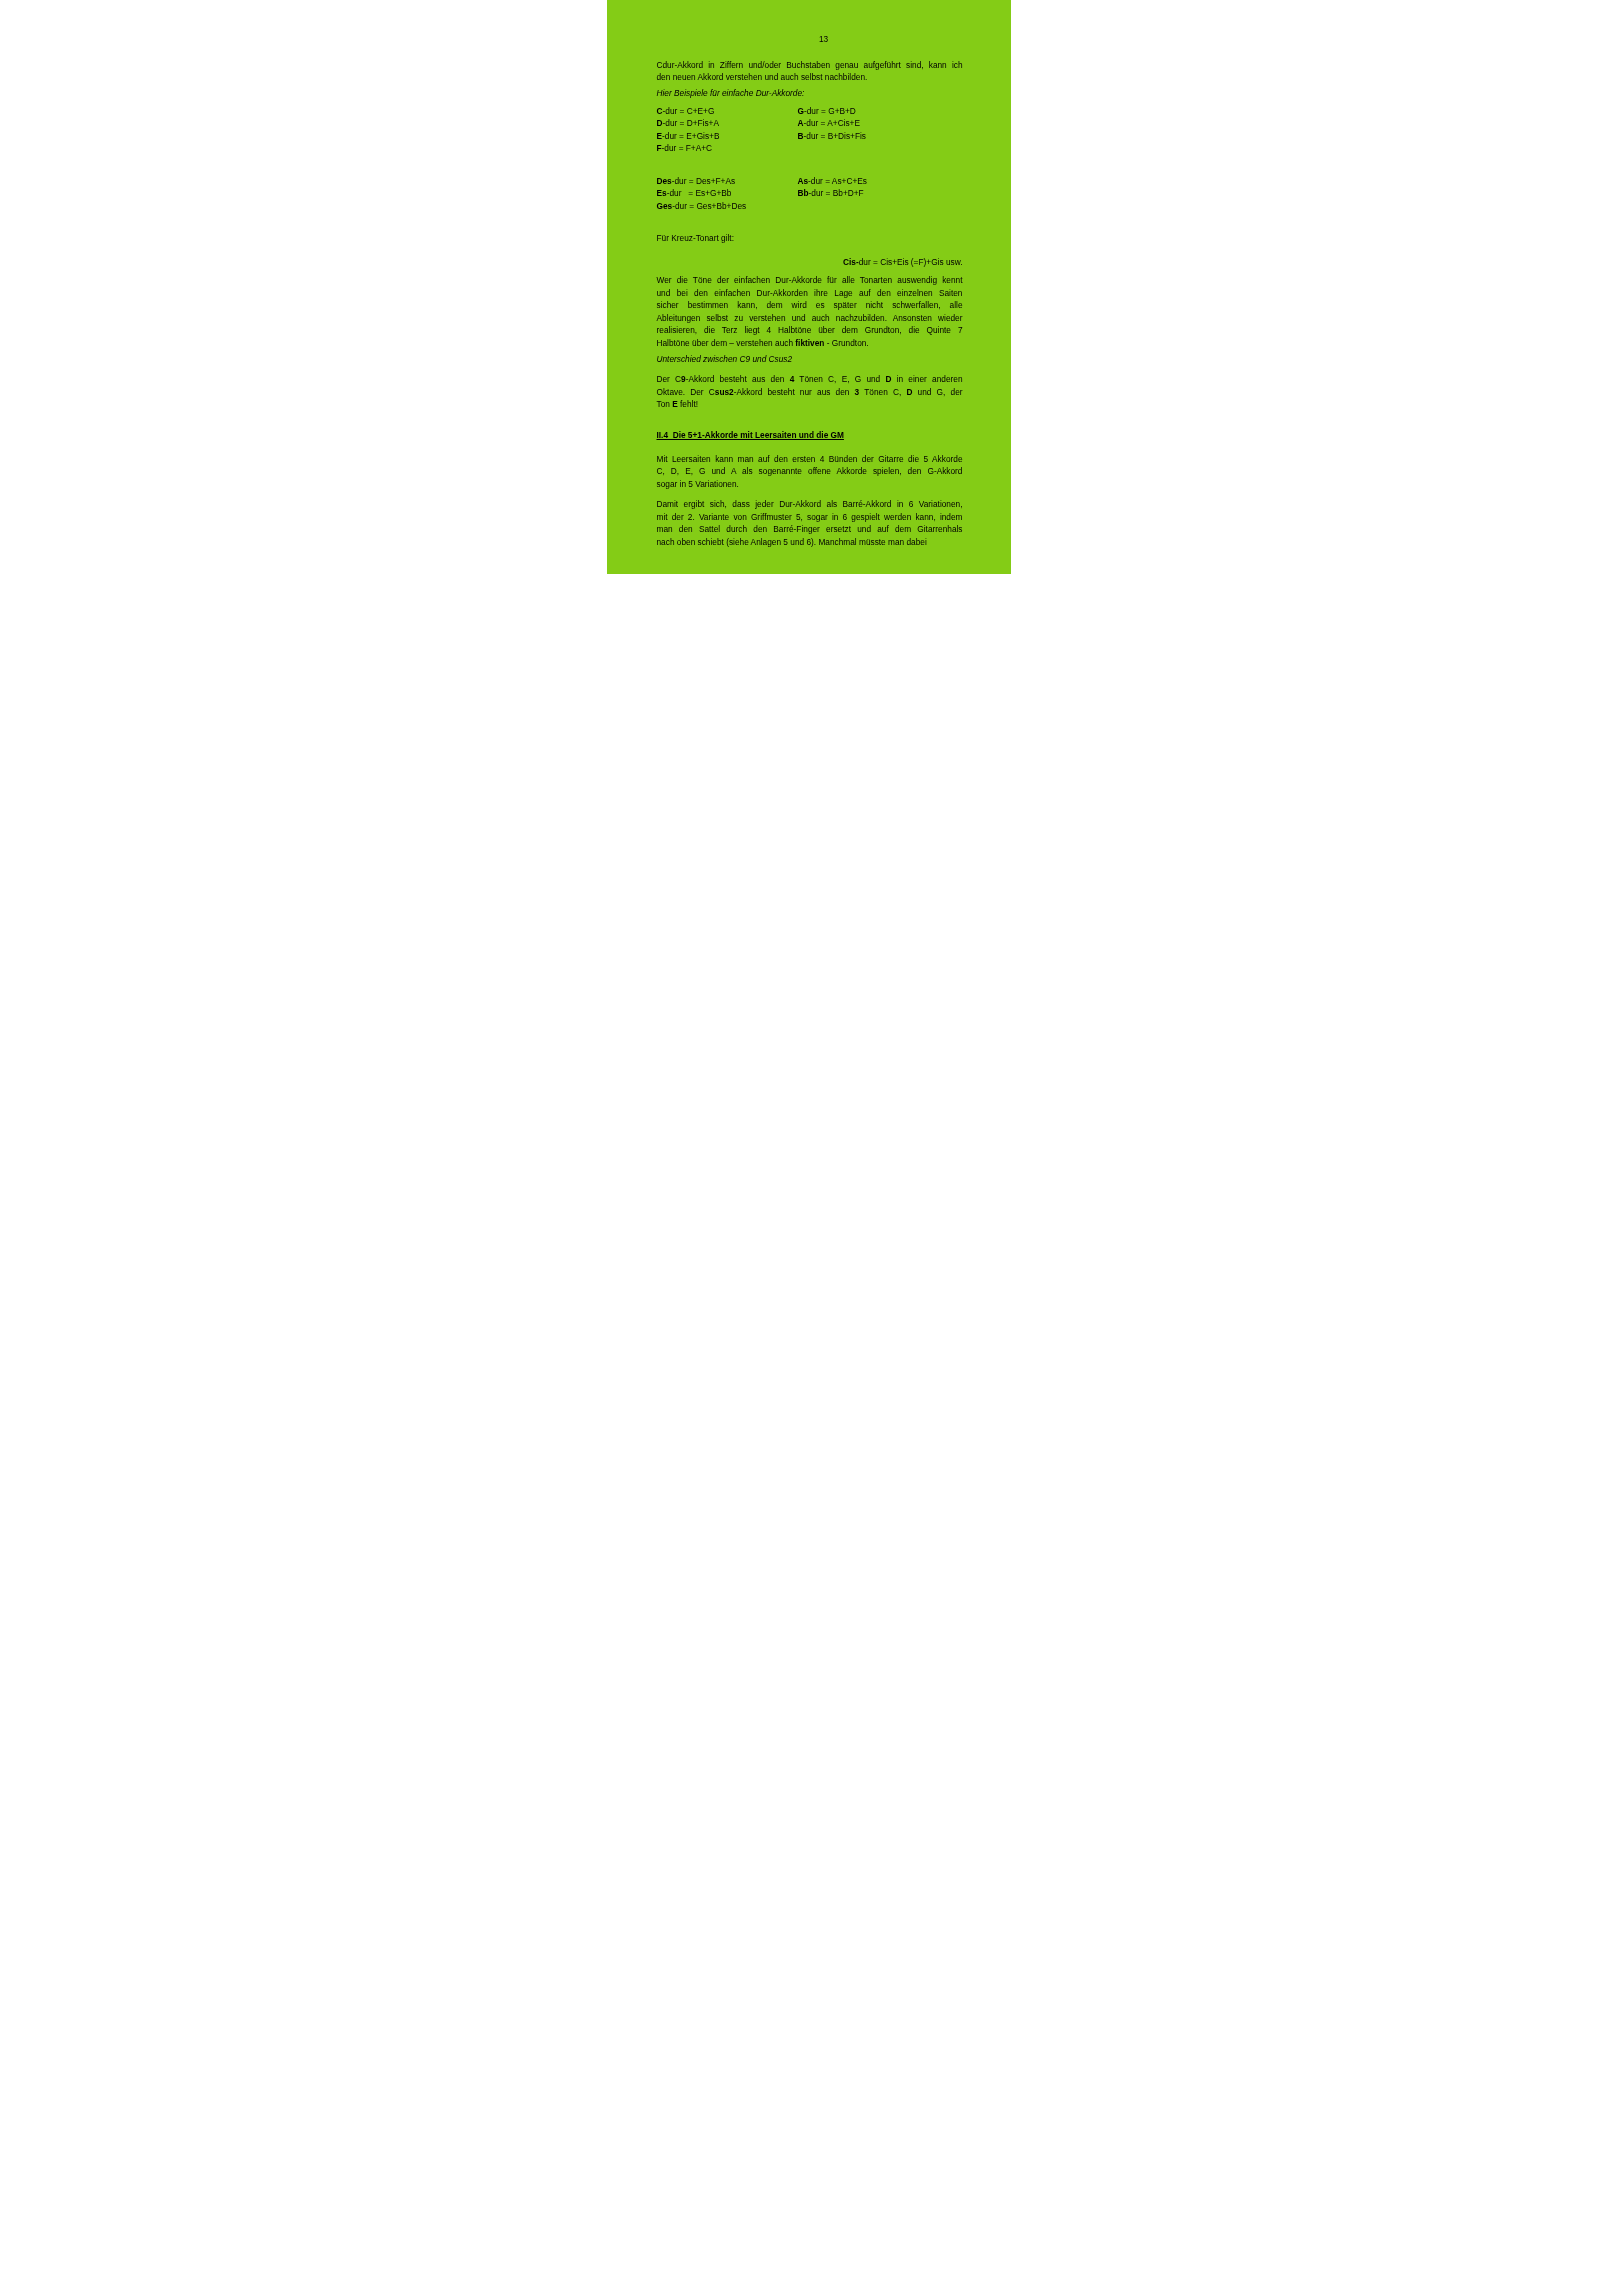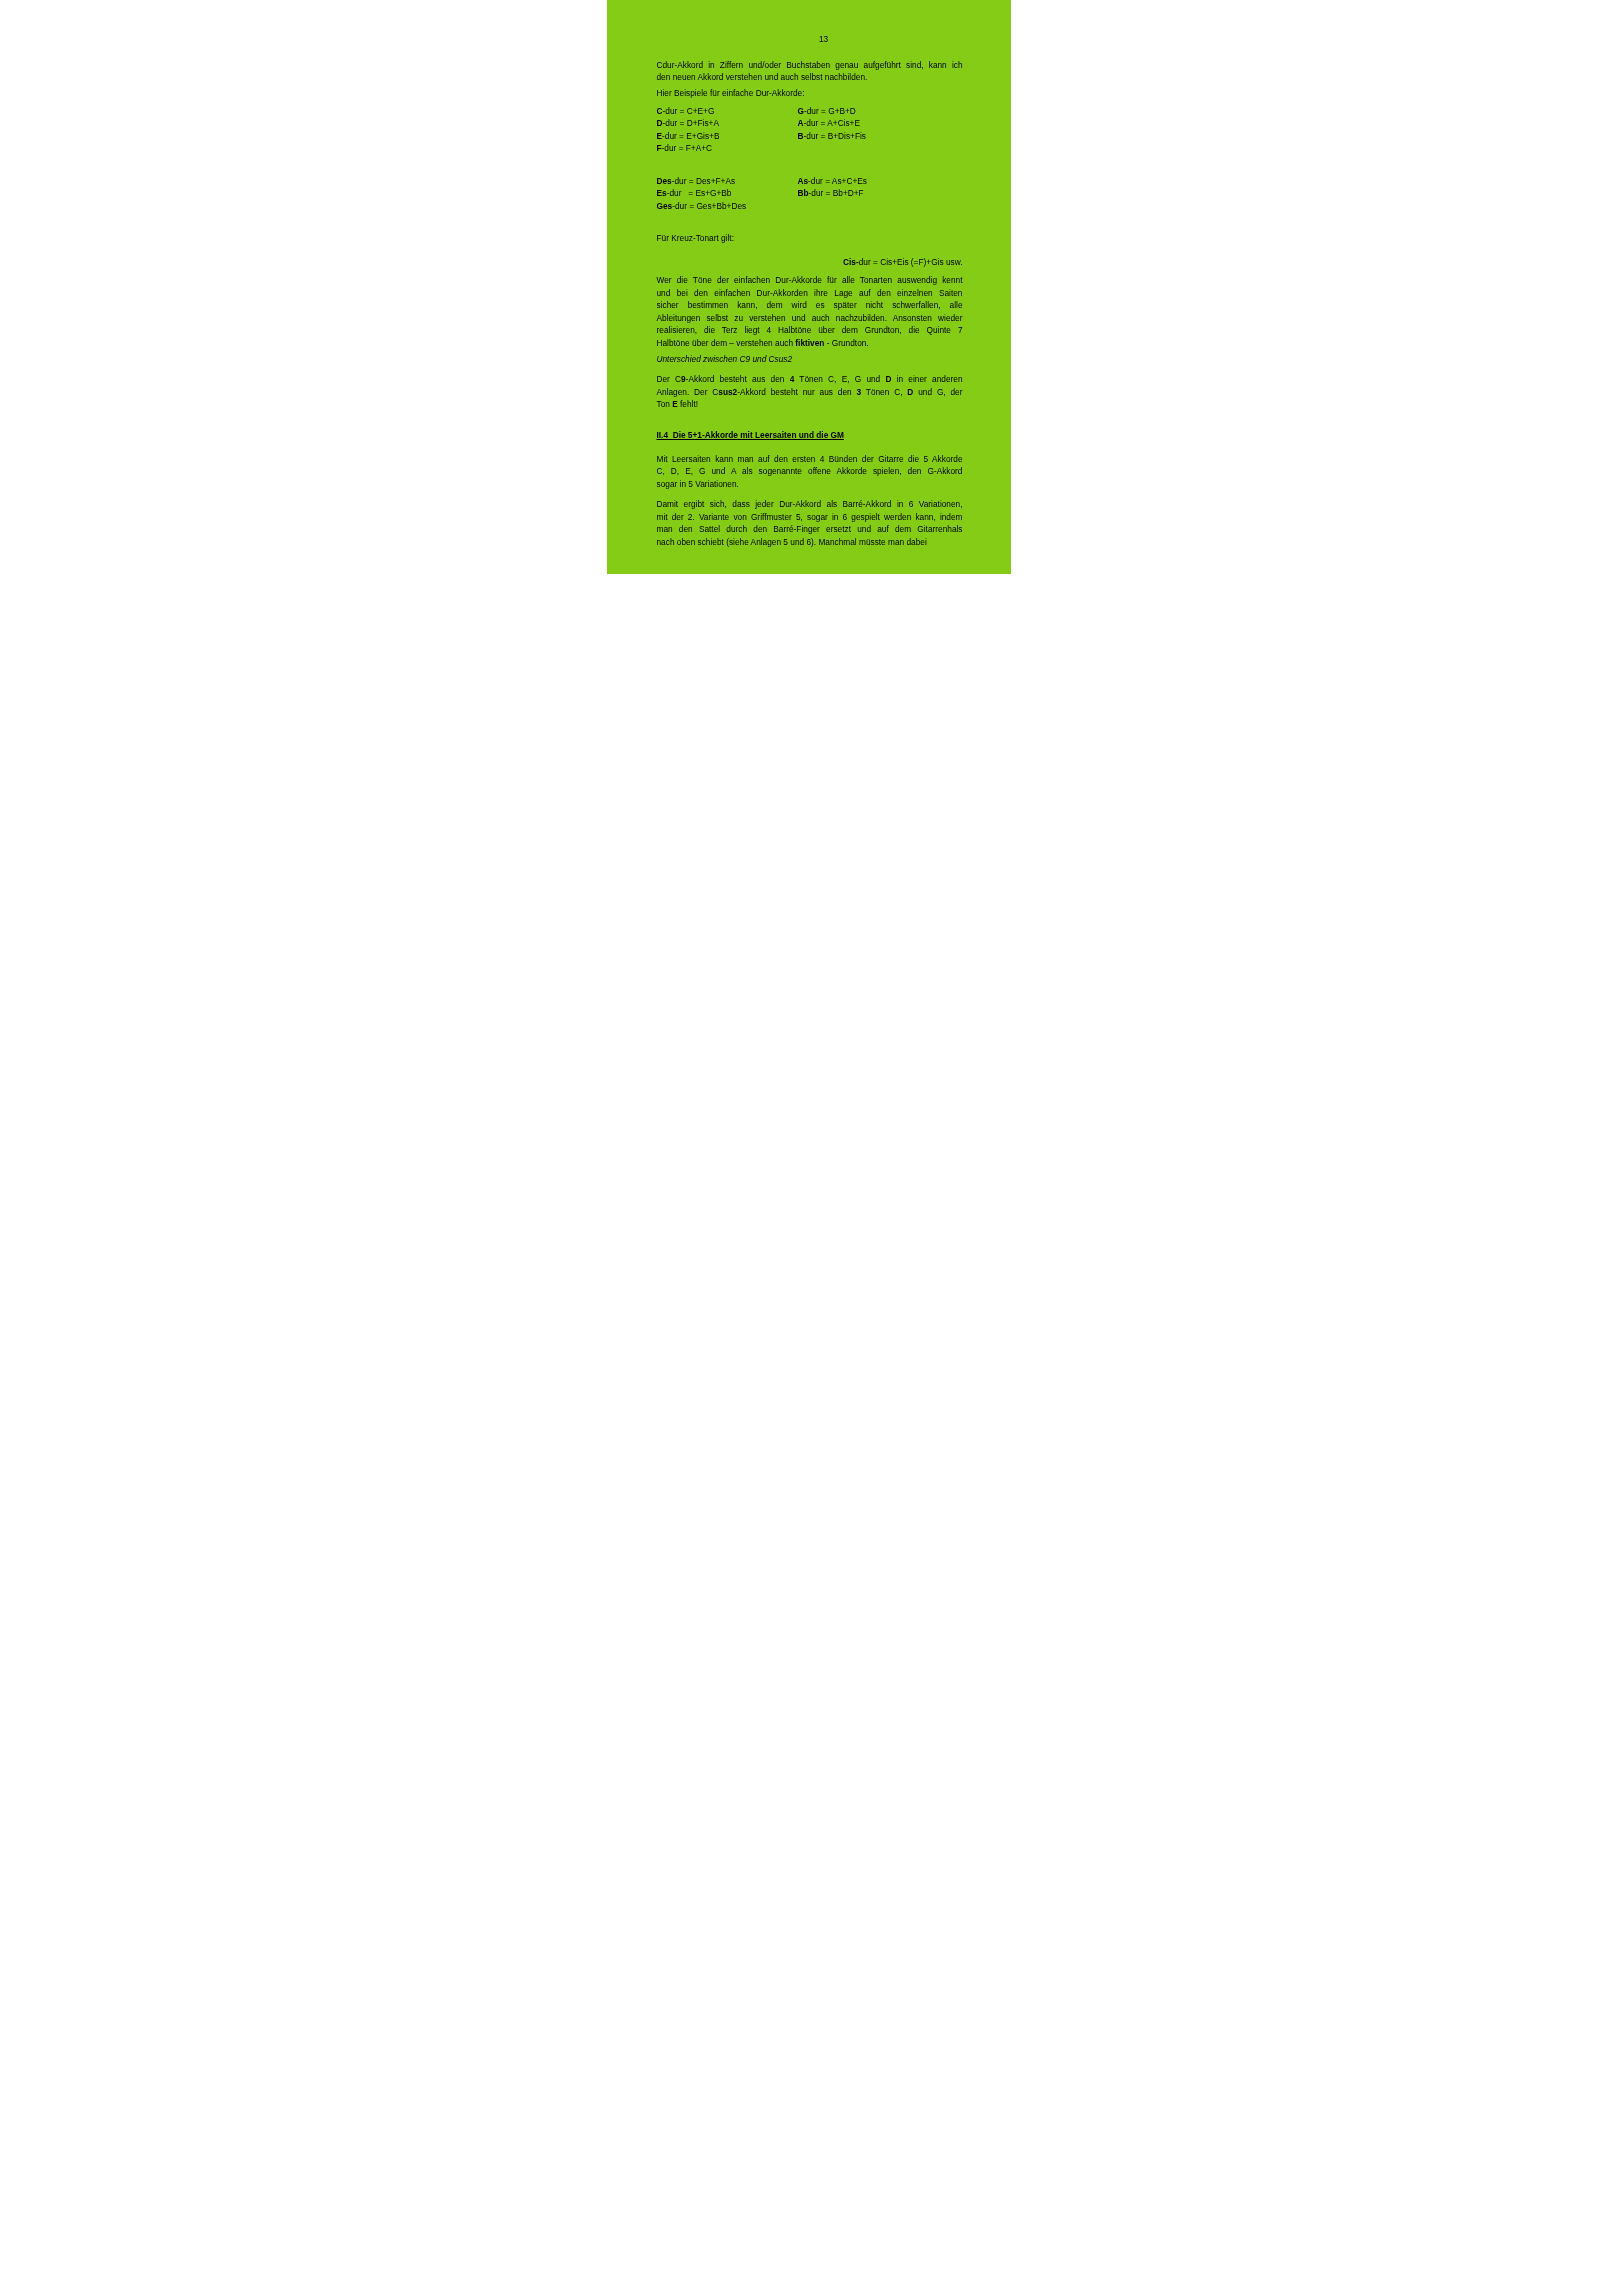--- a/index.html
+++ b/index.html
@@ -12,21 +12,21 @@
     padding:33px 48px 0 50px;overflow:hidden;
   }
   .line{min-height:12.5px;white-space:pre-wrap;}
   
   .j .jl{text-align:justify;text-align-last:justify;text-justify:inter-word;}
   .b{font-weight:700;}
   .pagenum{text-align:center;position:relative;left:14px;margin-bottom:13px;}
   .heading-italic{font-weight:400;font-style:italic;}
   .heading-bold{font-weight:700;}
   #para1{margin-bottom:3.7px;}
-  #examples-label{margin-bottom:5.1px;}
+  #examples-label{margin-bottom:5.1px;font-style:italic;}
   #chords1{margin-bottom:20px;}
   #chords2{margin-bottom:19.4px;}
   #kreuz{margin-bottom:11.6px;}
   #cis{margin-bottom:6px;text-align:right;}
   #wer{margin-bottom:3.7px;}
   #unterschied{margin-bottom:7.9px;}
   #c9{margin-bottom:18.5px;}
   #ii4{margin-bottom:11px;text-decoration:underline;}
   #mit{margin-bottom:7.9px;}
   .chord-row{display:flex;}
@@ -77,21 +77,21 @@
       <div class="line jl"><span>realisieren, die Terz liegt 4 Halbtöne über dem Grundton, die Quinte 7</span></div>
       <div class="line"><span>Halbtöne über dem – verstehen auch </span><span class="b">fiktiven</span><span> - Grundton.</span></div>
     </div>
 
   <div class="para heading-italic" id="unterschied">
       <div class="line"><span>Unterschied zwischen C9 und Csus2</span></div>
     </div>
 
   <div class="para j" id="c9">
       <div class="line jl"><span>Der C</span><span class="b">9</span><span>-Akkord besteht aus den </span><span class="b">4</span><span> Tönen C, E, G und </span><span class="b">D</span><span> in einer anderen</span></div>
-      <div class="line jl"><span>Anlagen. Der C</span><span class="b">sus2</span><span>-Akkord besteht nur aus den </span><span class="b">3</span><span> Tönen C, </span><span class="b">D</span><span> und G, der</span></div>
+      <div class="line jl"><span>Oktave. Der C</span><span class="b">sus2</span><span>-Akkord besteht nur aus den </span><span class="b">3</span><span> Tönen C, </span><span class="b">D</span><span> und G, der</span></div>
       <div class="line"><span>Ton </span><span class="b">E</span><span> fehlt!</span></div>
     </div>
 
   <div class="para heading-bold" id="ii4">
       <div class="line"><span>II.4&nbsp; Die 5+1-Akkorde mit Leersaiten und die GM</span></div>
     </div>
 
   <div class="para j" id="mit">
       <div class="line jl"><span>Mit Leersaiten kann man auf den ersten 4 Bünden der Gitarre die 5 Akkorde</span></div>
       <div class="line jl"><span>C, D, E, G und A als sogenannte offene Akkorde spielen, den G-Akkord</span></div>

